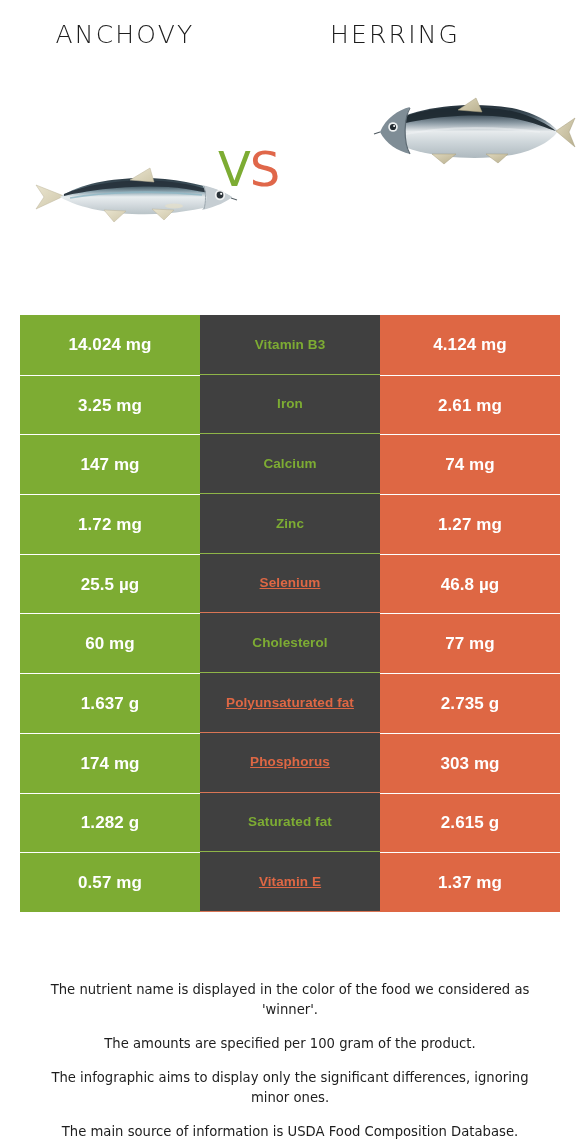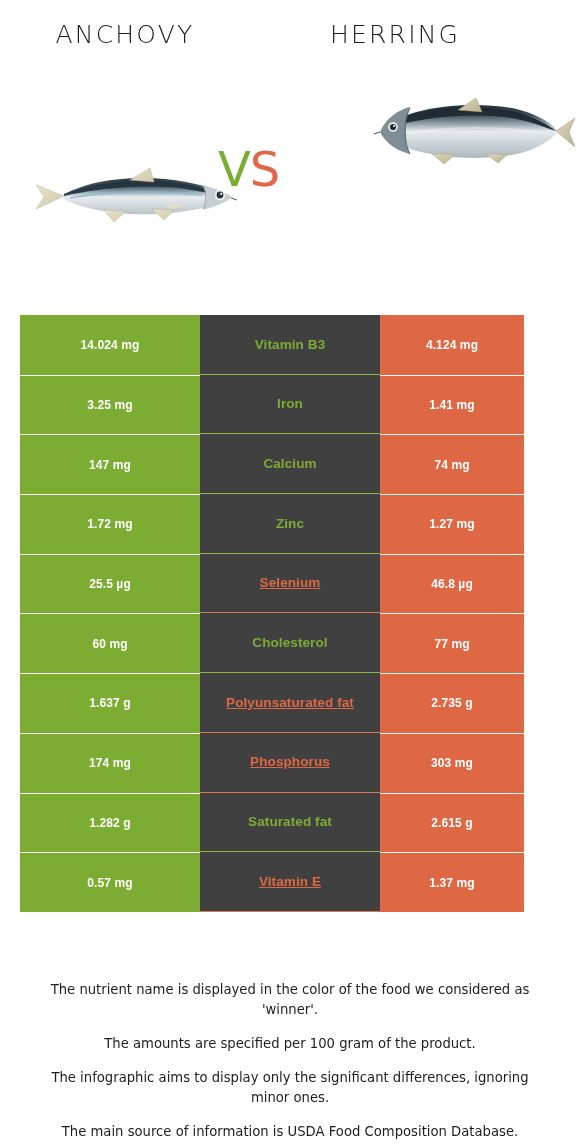--- a/index.html
+++ b/index.html
@@ -76,33 +76,33 @@
     display: flex;
     width: 540px;
     height: 59.7px;
     align-items: stretch;
   }
 
   .cell {
     display: flex;
     align-items: center;
     justify-content: center;
-    font-size: 12px;
+    font-size: 17px;
     font-weight: bold;
     letter-spacing: 0.1px;
     line-height: 1;
   }
 
   .cell.left {
     width: 180px;
     background: #7DAC33;
     color: #ffffff;
   }
   .cell.right {
-    width: 144px;
+    width: 180px;
     background: #DE6744;
     color: #ffffff;
   }
   .cell.mid {
     width: 180px;
     background: #404040;
     font-size: 13.5px;
     font-weight: bold;
     border-bottom: 1px solid transparent;
   }
@@ -240,21 +240,21 @@
 
   <div class="table" id="comparison-table">
       <div class="row sep-green">
         <div class="cell left">14.024 mg</div>
         <div class="cell mid win-left">Vitamin B3</div>
         <div class="cell right">4.124 mg</div>
       </div>
       <div class="row sep-green">
         <div class="cell left">3.25 mg</div>
         <div class="cell mid win-left">Iron</div>
-        <div class="cell right">1.41 mg</div>
+        <div class="cell right">2.61 mg</div>
       </div>
       <div class="row sep-green">
         <div class="cell left">147 mg</div>
         <div class="cell mid win-left">Calcium</div>
         <div class="cell right">74 mg</div>
       </div>
       <div class="row sep-green">
         <div class="cell left">1.72 mg</div>
         <div class="cell mid win-left">Zinc</div>
         <div class="cell right">1.27 mg</div>

